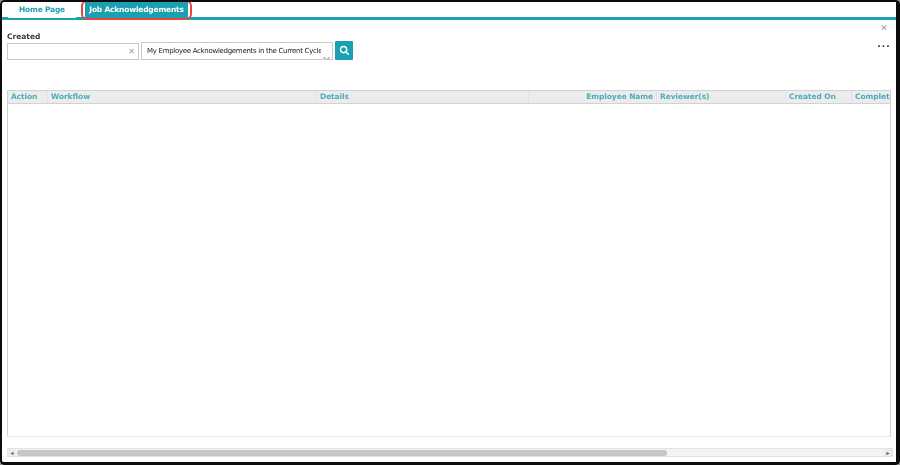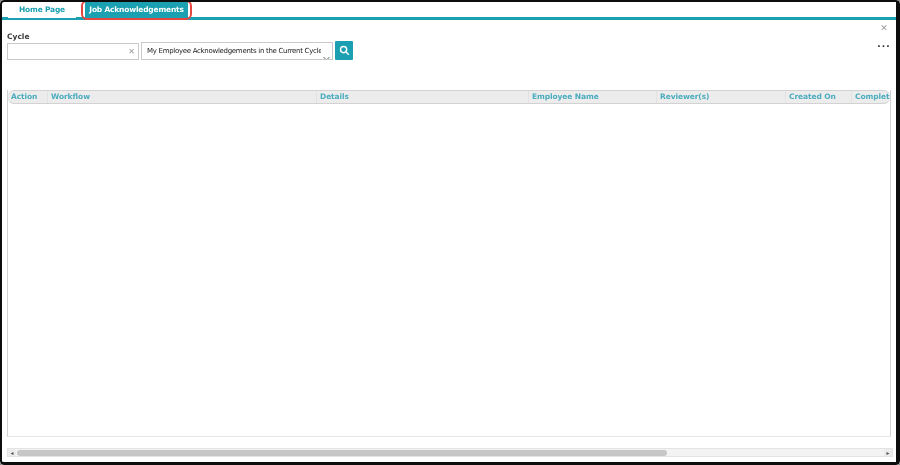--- a/index.html
+++ b/index.html
@@ -45,26 +45,26 @@
     color:#999; text-align:center; cursor:pointer; line-height:11px; }
   .more-dots { position:absolute; left:876px; top:38px; width:16px; height:12px;
     text-align:center; color:#2b2b2b; font-size:9px; font-weight:bold; letter-spacing:1px;
     cursor:pointer; line-height:12px; }
   
   .grid { position:absolute; left:7px; top:90px; width:884px; height:347px;
     border-left:1px solid #d2d2d2; border-right:1px solid #d2d2d2;
     border-bottom:1px solid #e6e6e6; background:#fff; }
   .grid-header { position:absolute; left:0; top:0; width:100%; height:14px;
     background:#ececec; border-top:1px solid #d2d2d2; border-bottom:1px solid #d2d2d2;
-    display:flex;border-radius:6px; }
+    display:flex; }
   .hcell { height:100%; font-size:7.5px; font-weight:bold; letter-spacing:-0.1px;
     color:var(--header-text-teal,#4AACBE); line-height:12px; padding:0 3px;
     white-space:nowrap; overflow:hidden; border-right:1px solid #e2e2e2; cursor:pointer; }
   .hcell:last-child { border-right:none; }
-  .c0{width:40px;} .c1{width:212px;} .c2{width:269px;} .c3{width:128px;}
+  .c0{width:40px;} .c1{width:212px;} .c2{width:269px;} .c3{width:128px;text-align:right;}
   .c4{width:129px;} .c5{width:66px; text-align:left; padding-right:6px;} .c6{flex:1;}
   .grid-body { position:absolute; left:0; top:14px; right:0; bottom:0; background:#fff;
     overflow:hidden; }
   
   .hscroll { position:absolute; left:7px; top:448px; width:886px; height:9px;
     background:#f3f3f3; border:1px solid #e3e3e3; }
   .hs-btn { position:absolute; top:0; width:8px; height:7px; background:#ececec;
     color:#555; font-size:6px; line-height:7px; text-align:center; cursor:pointer; }
   .hs-left { left:0; } .hs-right { right:0; }
   .hs-thumb { position:absolute; left:9px; top:0.5px; width:650px; height:6px;
@@ -75,21 +75,21 @@
 
 <div class="stage">
 
   <div class="tabbar">
     <div class="tab home">Home Page</div>
     <div class="tab job">Job Acknowledgements</div>
     <div class="annotation-box"></div>
     <div class="teal-strip"></div>
   </div>
 
-  <div class="search-label">Cycle</div>
+  <div class="search-label">Created</div>
 
   <div class="search-input-wrap">
     <input class="search-input" type="text" value="" style="">
     <span class="clear-x">✕</span>
   </div>
 
   <div class="filter-select">
     <span class="filter-text">My Employee Acknowledgements in the Current Cycle</span>
     <span class="filter-chevron">
       <svg width="9" height="9" viewBox="0 0 9 9">

